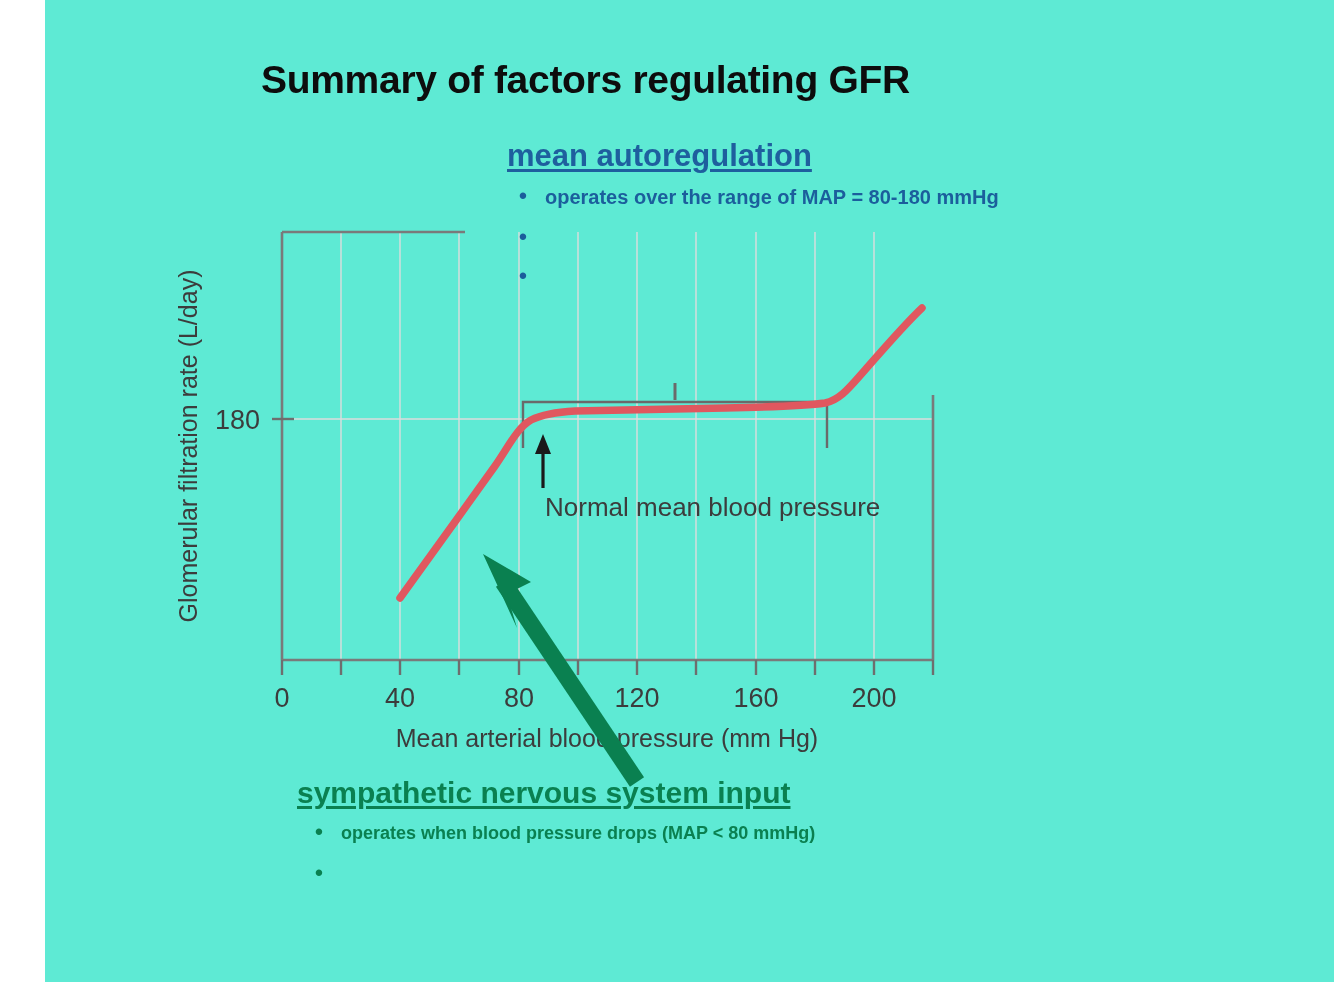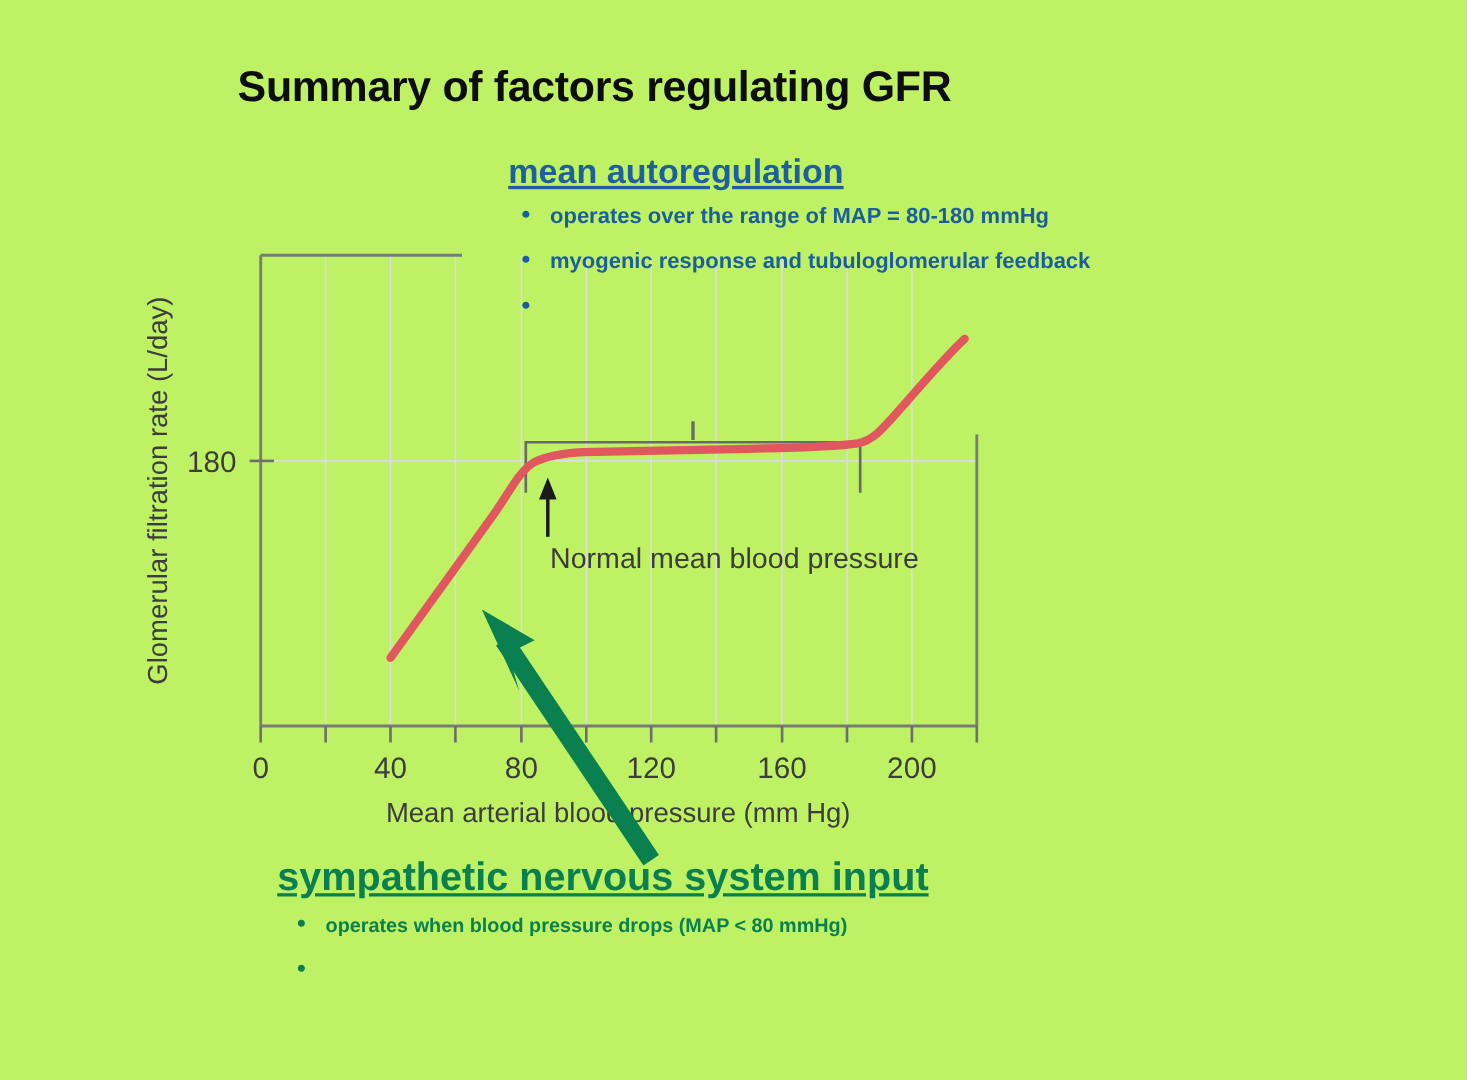--- a/index.html
+++ b/index.html
@@ -10,21 +10,22 @@
   body {
     width: 1334px;
     height: 982px;
     font-family: "Liberation Sans", sans-serif;
     position: relative;
     overflow: hidden;
   }
   .slide {
     position: absolute;
     inset: 0;
-    background: #bef264;
+    background: #5eead4;
+    margin-left: 45px;
   }
 
   
   .slide-title {
     position: absolute;
     left: 216px;
     top: 58px;
     font-size: 39px;
     font-weight: bold;
     color: #0d0d0d;
@@ -83,21 +84,21 @@
 
   
   .green-block {
     position: absolute;
     left: 252px;
     top: 776px;
     width: 1000px;
     z-index: 5;
   }
   .green-heading {
-    font-size: 36px;
+    font-size: 30px;
     font-weight: bold;
     color: #0a8050;
     text-decoration: underline;
     text-underline-offset: 3px;
     display: inline-block;
     white-space: nowrap;
   }
   .green-block .bullet-dot { color: #0a8050; }
   .green-block .bullet-text {
     color: #0a8050;
@@ -219,21 +220,20 @@
   <div class="blue-block">
     <div class="blue-heading">mean autoregulation</div>
 
     <ul class="bullet-list">
       <li class="bullet-row">
         <span class="bullet-dot">•</span>
         <span class="bullet-text">operates over the range of MAP = 80-180 mmHg</span>
       </li>
       <li class="bullet-row">
         <span class="bullet-dot">•</span>
-        <span class="bullet-text">myogenic response and tubuloglomerular feedback</span>
       </li>
       <li class="bullet-row">
         <span class="bullet-dot">•</span>
       </li>
     </ul>
   </div>
 
   <div class="green-block">
     <div class="green-heading">sympathetic nervous system input</div>
 

